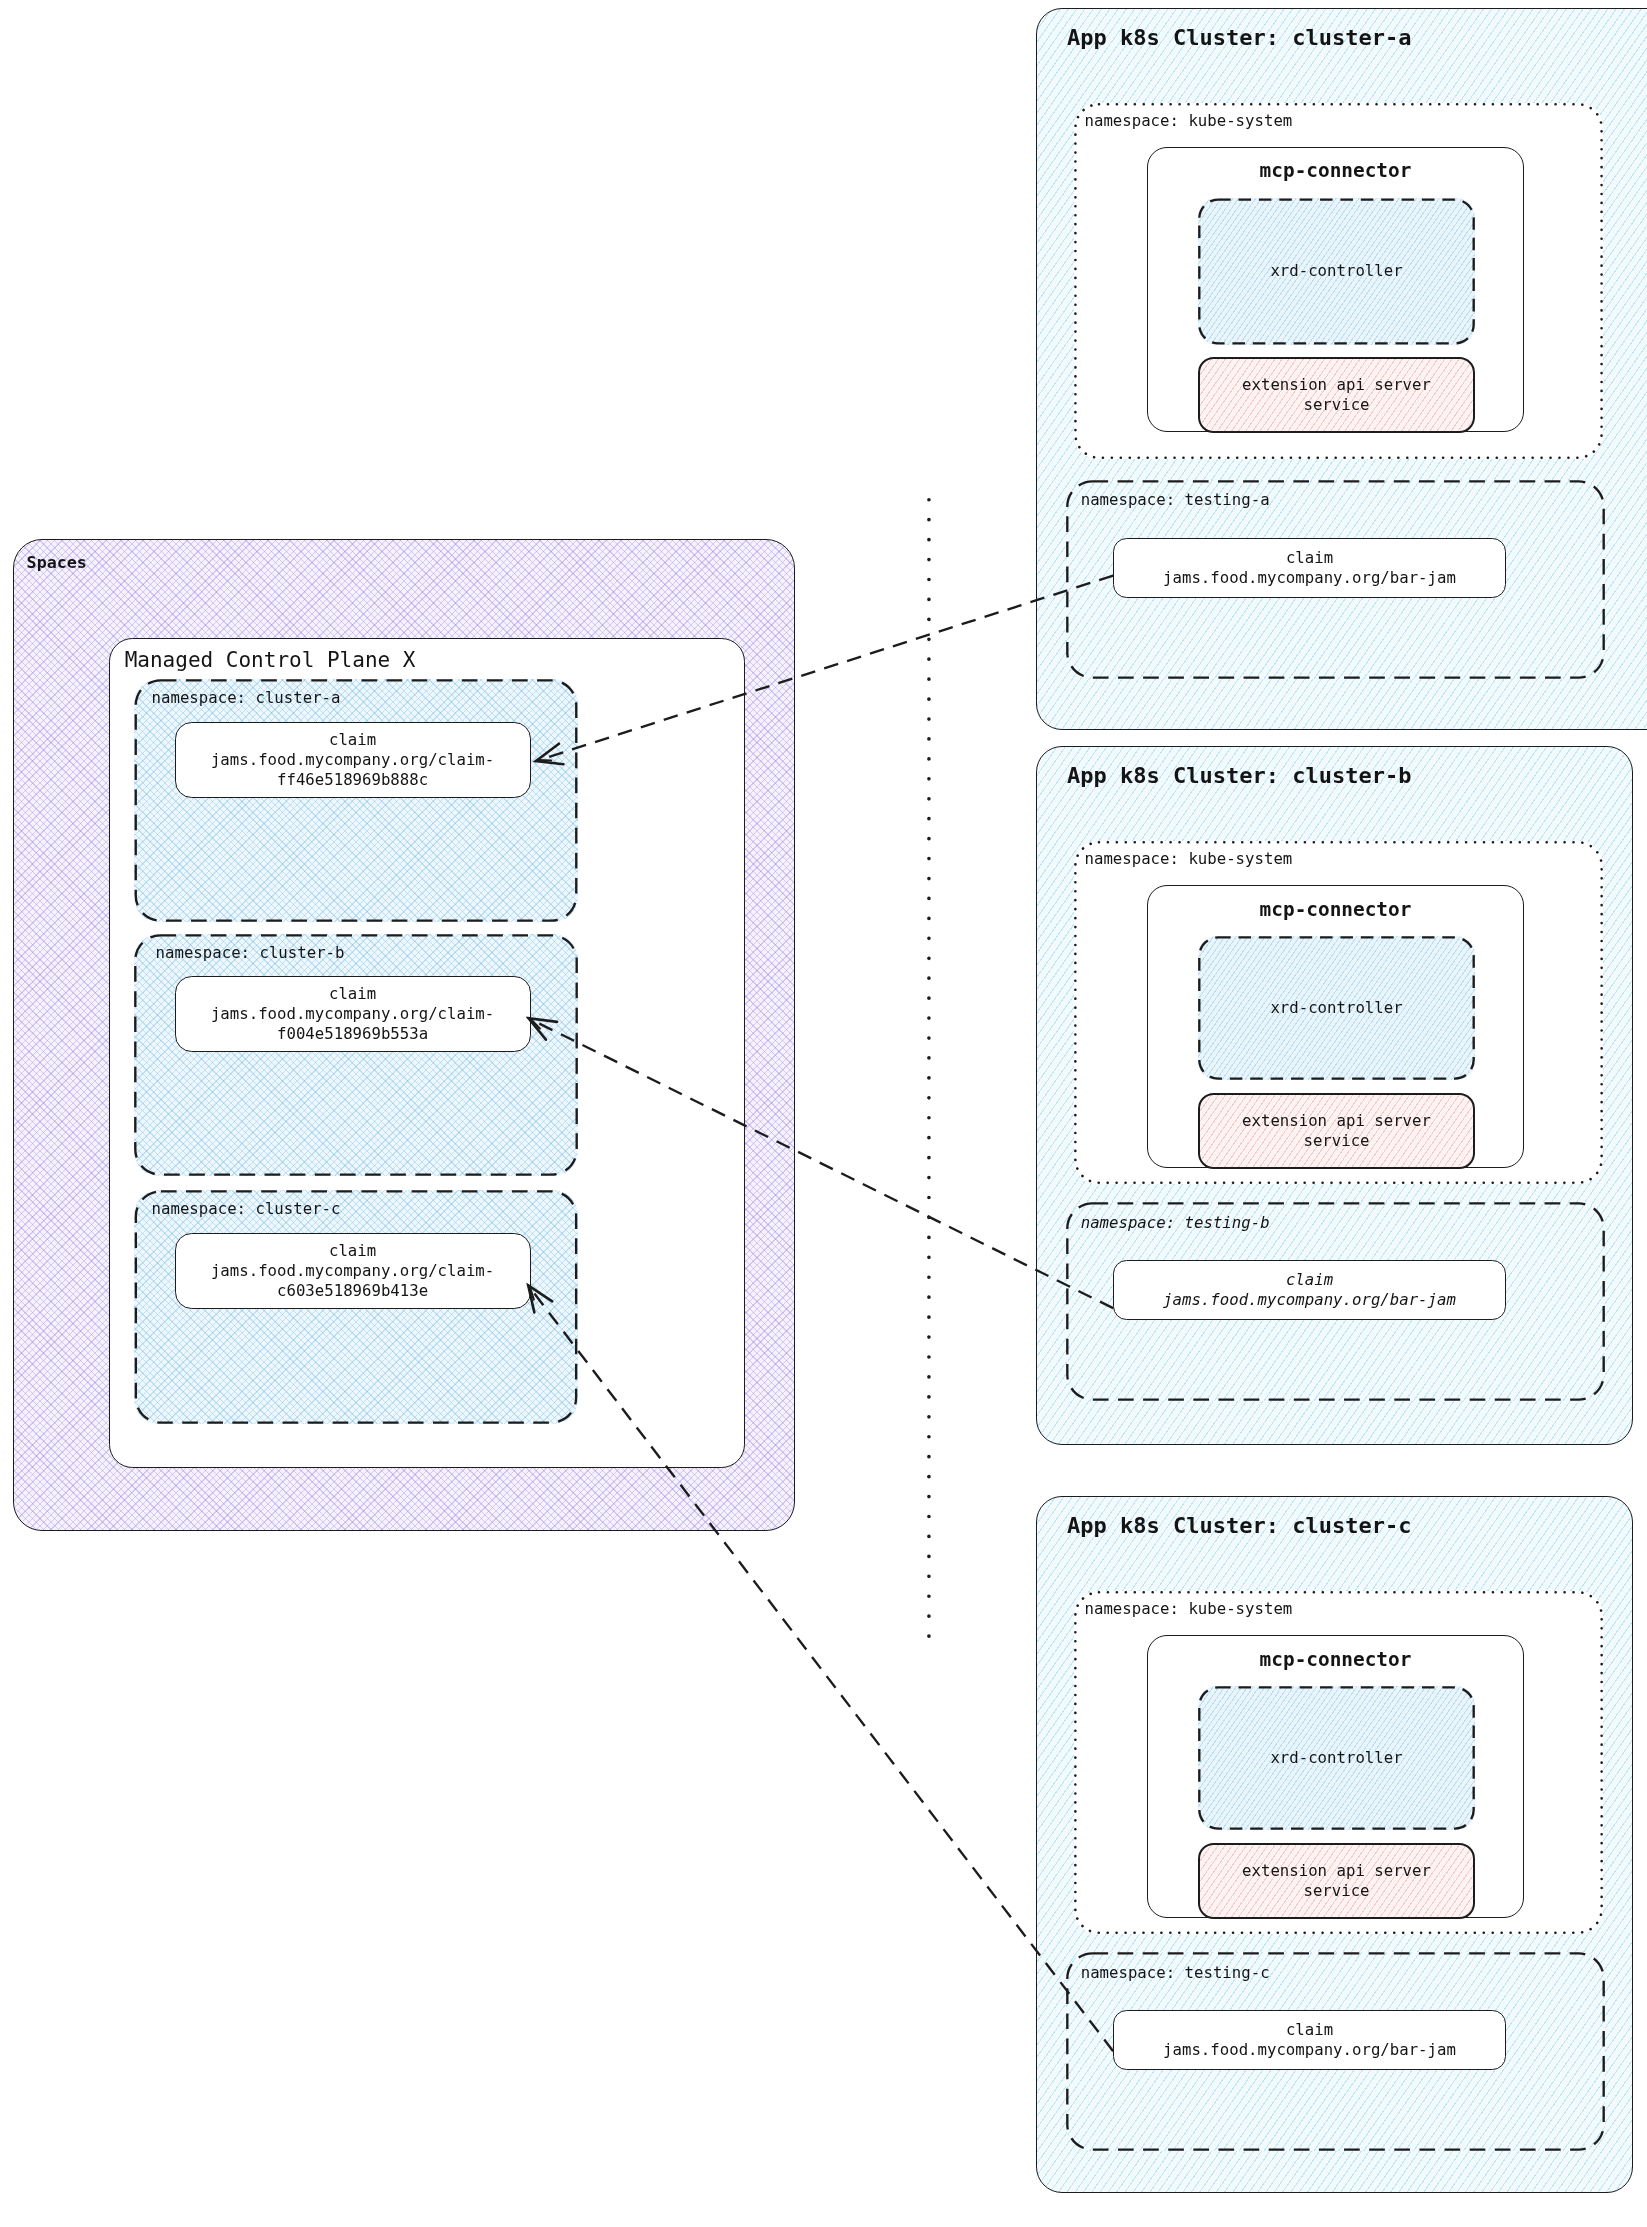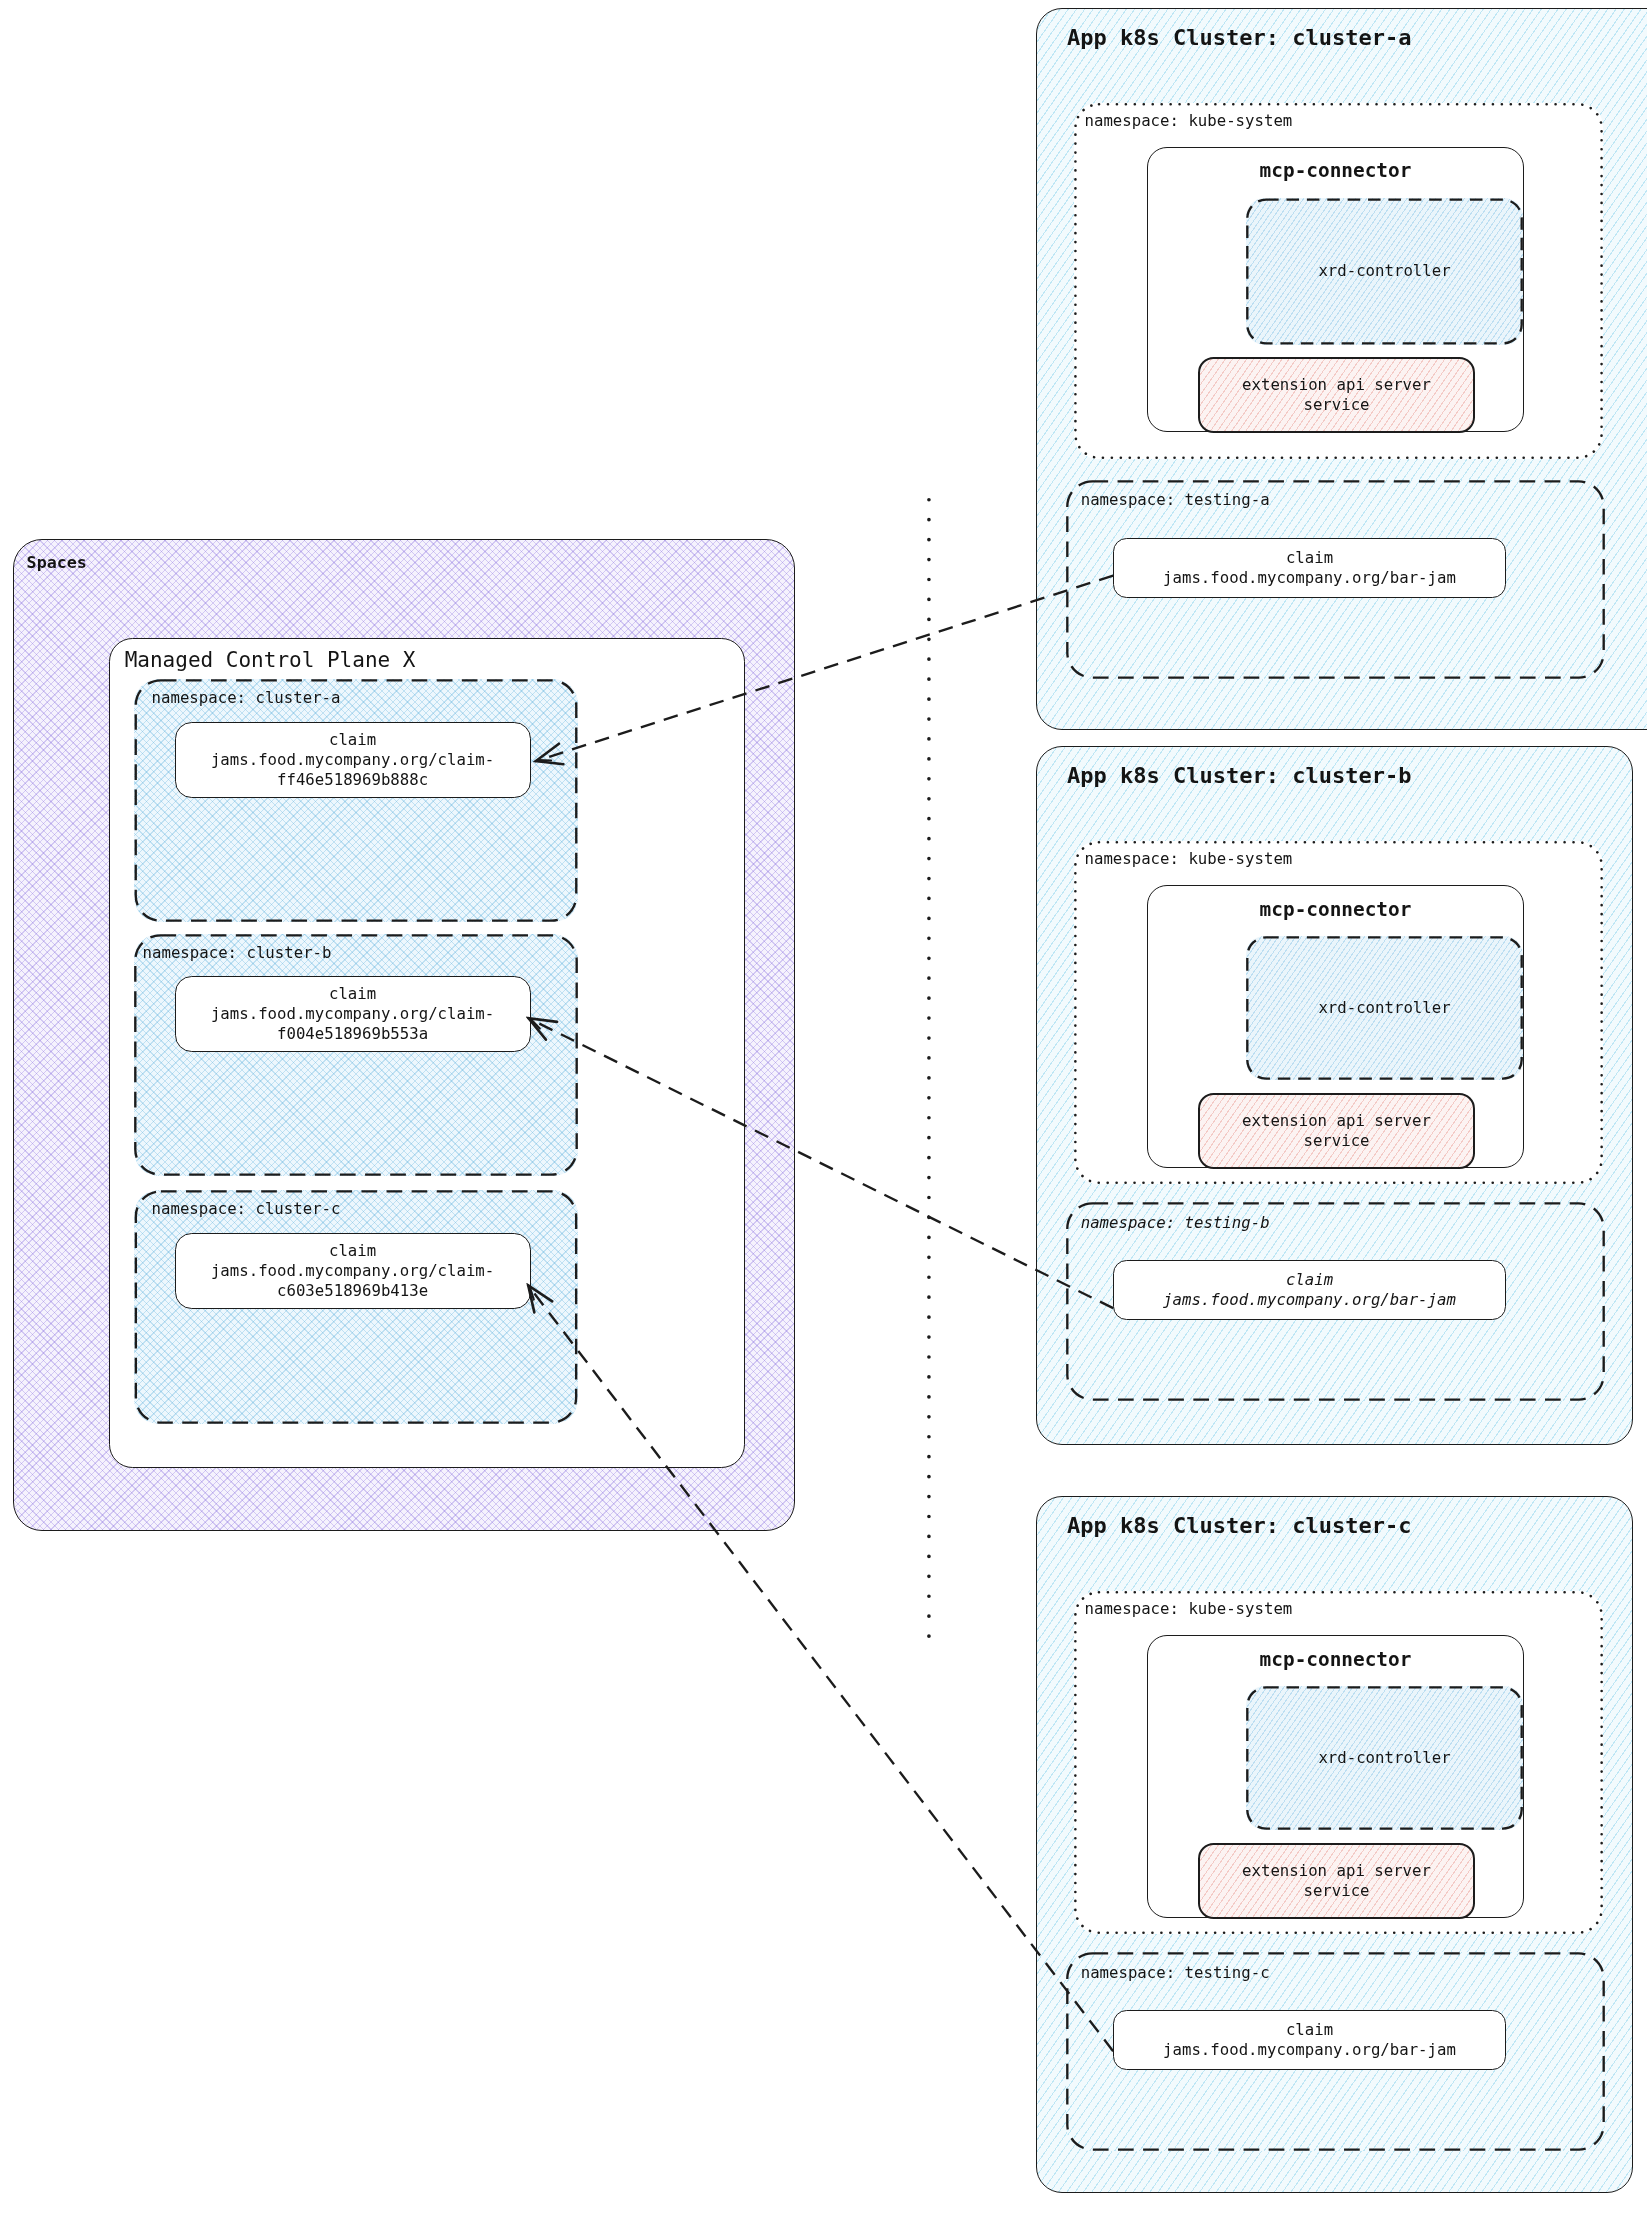--- a/index.html
+++ b/index.html
@@ -29,21 +29,20 @@
       repeating-linear-gradient(45deg, rgba(73,166,215,.28) 0 1px, transparent 1px 5.2px),
       repeating-linear-gradient(-45deg, rgba(73,166,215,.28) 0 1px, transparent 1px 5.2px);
   }
   .hatch-blue{
     background-color:#f2fafd;
     background-image:repeating-linear-gradient(-55deg, rgba(84,190,228,.33) 0 1px, transparent 1px 6.8px);
   }
   .hatch-bluedense{
     background-color:#eaf5fb;
     background-image:repeating-linear-gradient(-55deg, rgba(84,170,220,.30) 0 1px, transparent 1px 4.7px);
-    margin-left:48px;
   }
   .hatch-red{
     background-color:#fcf3f2;
     background-image:repeating-linear-gradient(-55deg, rgba(226,120,108,.33) 0 1px, transparent 1px 5.8px);
   }
   .white{background:#ffffff;}
   .lbl{position:absolute;white-space:nowrap;}
   .lbl-30{font-size:15.7px;line-height:19px;}
   .lbl-32b{font-size:16.7px;font-weight:700;line-height:20px;}
   .lbl-34{font-size:21px;line-height:21px;}
@@ -74,21 +73,21 @@
         <div>claim</div>
         <div class="pre">jams.food.mycompany.org/claim-
 ff46e518969b888c</div>
       </div>
     </div>
 
     <div class="box hatch-bluecross" style="left:23.6px;top:295px;width:444px;height:242px;border-radius:25px;">
       <svg class="edge" width="444" height="242" viewBox="0 0 848 462">
         <rect class="dash" x="2.5" y="2.5" width="843" height="457" rx="48"></rect>
       </svg>
-      <div class="lbl lbl-30" style="left:9px;top:9.4px;">namespace: cluster-b</div>
+      <div class="lbl lbl-30" style="left:22px;top:9.4px;">namespace: cluster-b</div>
       <div class="box solid-thin white center-txt" style="left:41px;top:42px;width:356px;height:76px;border-radius:16.7px;">
         <div>claim</div>
         <div class="pre">jams.food.mycompany.org/claim-
 f004e518969b553a</div>
       </div>
     </div>
 
     <div class="box hatch-bluecross" style="left:23.6px;top:551px;width:444px;height:234px;border-radius:25px;">
       <svg class="edge" width="444" height="234" viewBox="0 0 848 448">
         <rect class="dash" x="2.5" y="2.5" width="843" height="443" rx="48"></rect>

